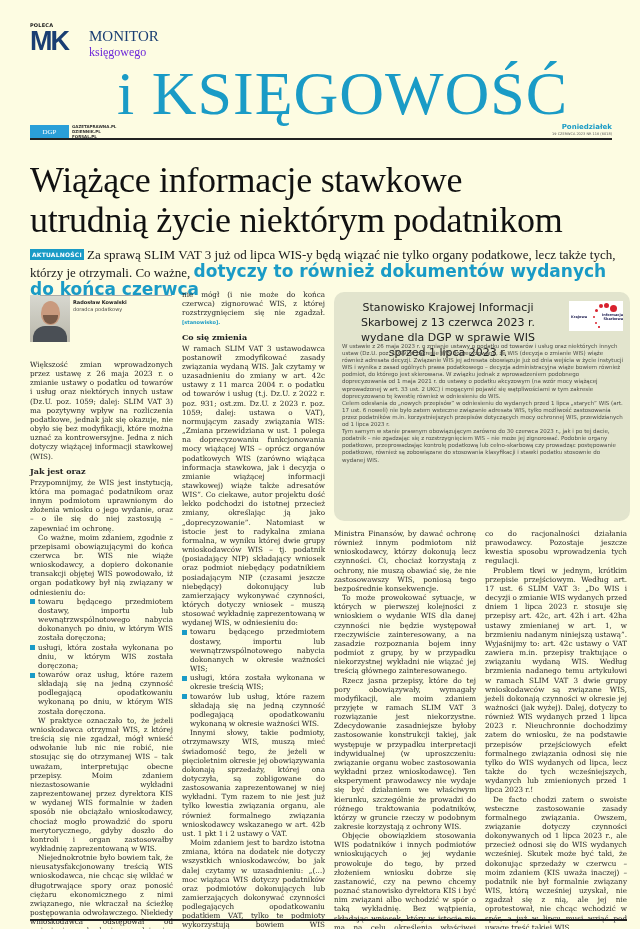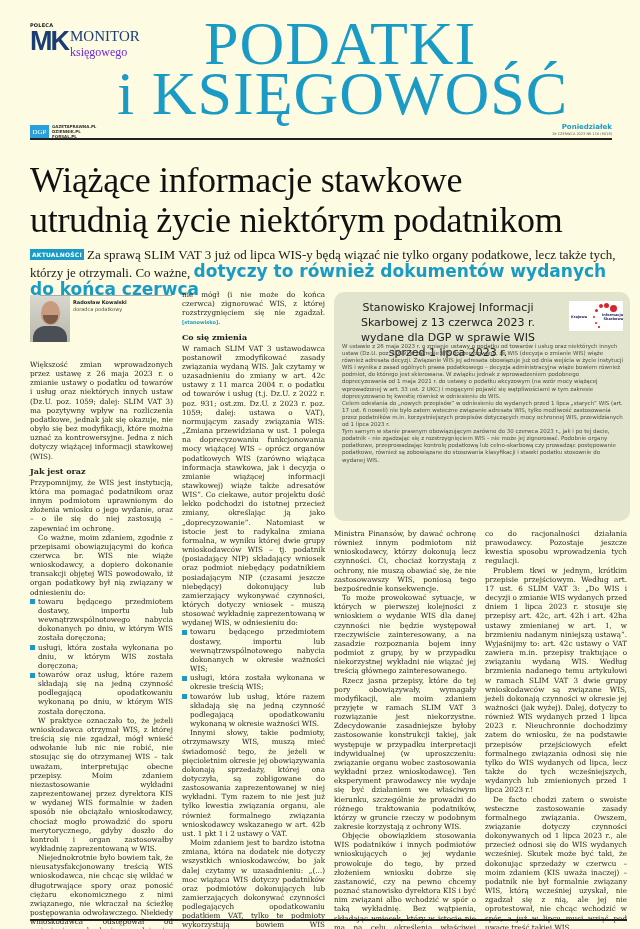--- a/index.html
+++ b/index.html
@@ -2,28 +2,28 @@
 <html><head>
 <meta charset="utf-8">
 <style>
 *{box-sizing:border-box;margin:0;padding:0}
 html,body{width:640px;height:929px;background:#fdfce2;overflow:hidden}
 body{font-family:"DejaVu Serif",serif;color:#1a1a1a;position:relative}
 .masthead{position:absolute;left:0;top:0;width:640px;height:140px}
 .poleca{position:absolute;left:30px;top:22px;font:bold 5px "DejaVu Sans",sans-serif;letter-spacing:.2px}
 .mk{position:absolute;left:30px;top:28px;display:flex;}
 .mk-mark{font:900 27px "Liberation Sans",sans-serif;color:#1a3e72;letter-spacing:-2px;line-height:1}
-.mk-text{margin-left:2px;line-height:1}
+.mk-text{margin-left:21px;line-height:1}
 .mk-text .a{font:15px "Liberation Serif",serif;color:#1a3e72;display:block}
 .mk-text .b{font:12px "Liberation Serif",serif;color:#6d28d9;display:block}
 .title1{position:absolute;left:204px;top:12px;font:62px "Liberation Serif",serif;color:#1a9bc6;letter-spacing:1px;line-height:1}
 .title2{position:absolute;left:117px;top:62px;font:62px "Liberation Serif",serif;color:#1a9bc6;letter-spacing:1px;line-height:1}
 .dodatek{position:absolute;left:174px;top:122px;font:bold 10px "Liberation Serif",serif;letter-spacing:7px;color:#222}
 .dgp{position:absolute;left:30px;top:124px;display:flex;align-items:center}
-.dgp-box{width:19px;height:14px;background:#2a9fd8;color:#fff;font:7px "Liberation Serif",serif;display:flex;align-items:center;justify-content:center}
+.dgp-box{width:39px;height:14px;background:#2a9fd8;color:#fff;font:7px "Liberation Serif",serif;display:flex;align-items:center;justify-content:center}
 .dgp-links{margin-left:3px;font:bold 4px "DejaVu Sans",sans-serif;line-height:5px;color:#333}
 .day{position:absolute;right:28px;top:123px;font:bold 7px "DejaVu Sans",sans-serif;color:#1a9bc6}
 .issue{position:absolute;right:28px;top:132px;font:3.5px "DejaVu Sans",sans-serif;color:#555}
 .mast-line{position:absolute;left:30px;top:138px;width:582px;height:2px;background:#222}
 .headline{position:absolute;left:30px;top:160px;width:600px;font:36px "Liberation Serif",serif;line-height:40px;color:#111;letter-spacing:-.3px}
 .lead{position:absolute;left:30px;top:246px;width:590px;font:13px "Liberation Serif",serif;line-height:17px}
 .badge{display:inline-block;background:#1a9bc6;color:#fff;font:bold 6px "DejaVu Sans",sans-serif;padding:2px 2px;vertical-align:2px;letter-spacing:.2px}
 .lead .hl{color:#1a9bc6;font-family:"DejaVu Sans",sans-serif;font-weight:bold;font-size:17px}
 .author{position:absolute;left:30px;top:295px;width:143px;height:62px}
 .author-rule{position:absolute;left:40px;top:295px;width:132px;height:1px;background:#aaa}
@@ -59,21 +59,20 @@
 
 <header class="masthead">
   <div class="poleca">POLECA</div>
   <div class="mk">
     <span class="mk-mark">MK</span>
     <span class="mk-text">
       <span class="a">MONITOR</span>
       <span class="b">księgowego</span>
     </span>
   </div>
-  <div class="title1">PODATKI</div>
   <div class="title2">i KSIĘGOWOŚĆ</div>
   <div class="dgp">
     <div class="dgp-box">DGP</div>
     <div class="dgp-links">
       <div>GAZETAPRAWNA.PL</div>
       <div>DZIENNIK.PL</div>
       <div>FORSAL.PL</div>
     </div>
   </div>
   <div class="day">Poniedziałek</div>

